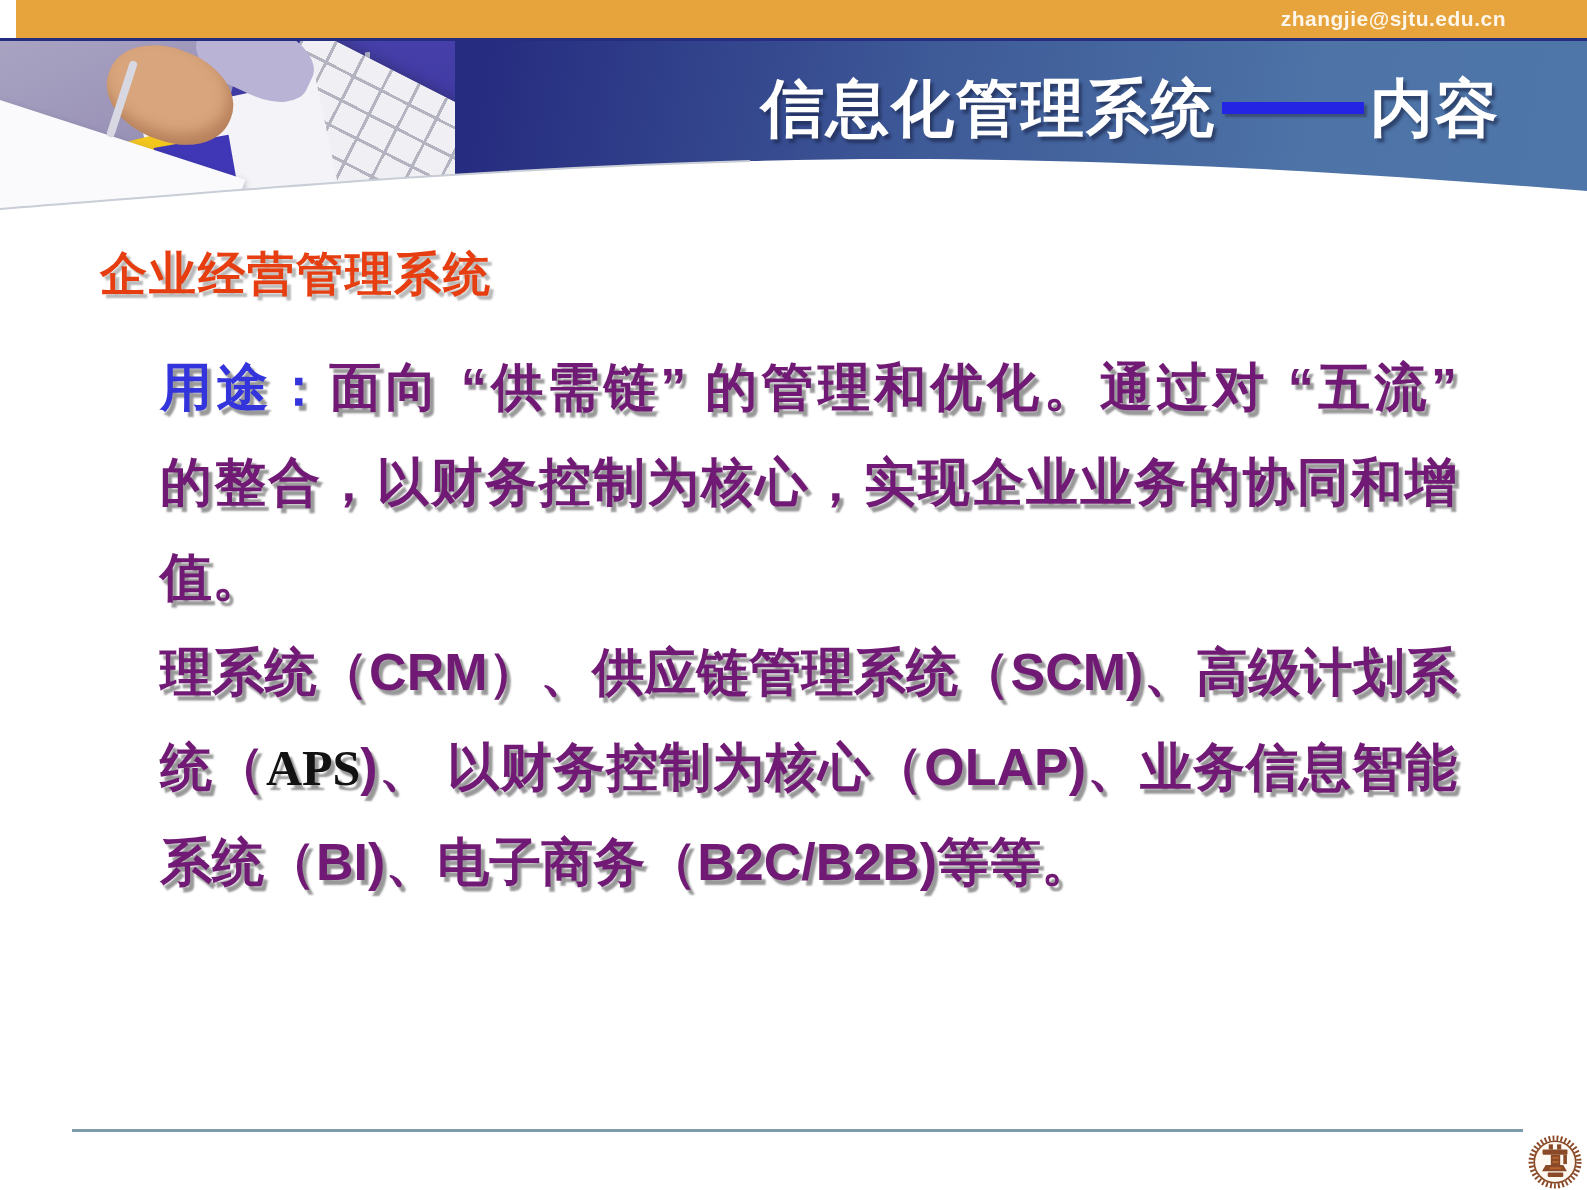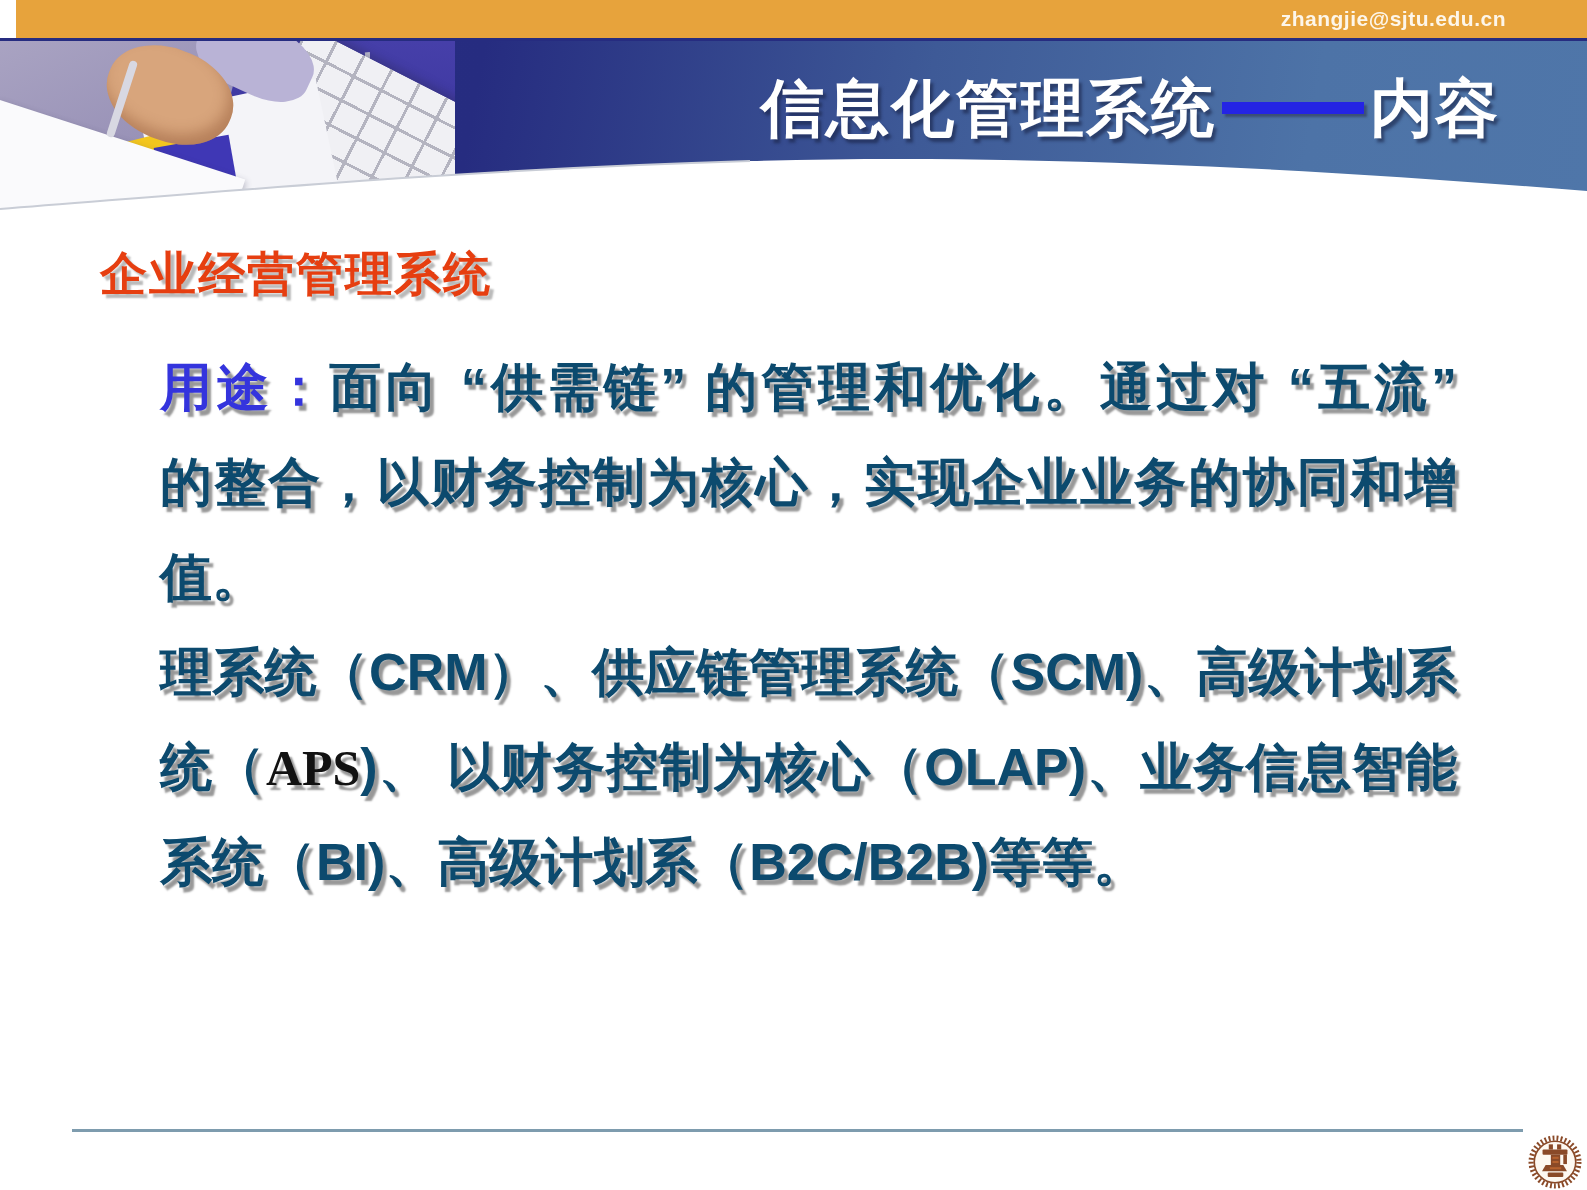--- a/index.html
+++ b/index.html
@@ -58,21 +58,21 @@
 
   
   .heading{position:absolute;left:100px;top:243px;font-size:47px;font-weight:bold;color:var(--red);
            letter-spacing:2px;text-shadow:4px 4px 2px #b9b9b9;font-family:Liberation Serif, serif;}
   .paragraphs{position:absolute;left:160px;top:340px;width:1297px;font-size:52px;font-weight:bold;
            color:#121212;}
   .line{height:95px;line-height:95px;text-shadow:4px 5px 2px #989898;}
   .line.just{text-align:justify;text-align-last:justify;}
   .line.gap{margin-top:11px;}
   .seg-blue{color:var(--blue-label);}
-  .seg-k{color:#0c4a6e;}
+  .seg-k{color:#701a75;}
   .seg-s{font-family:"Liberation Serif","DejaVu Serif",serif;font-weight:bold;font-size:.96em;}
 
   
   .rule{position:absolute;left:72px;top:1129px;width:1451px;height:3px;background:var(--rule);}
   .logo{position:absolute;left:1528px;top:1135px;width:54px;height:54px;}
 </style>
 </head>
 <body>
 
 <div class="slide">
@@ -105,21 +105,21 @@
     </svg>
   </div>
 
   <div class="heading">企业经营管理系统</div>
   <div class="paragraphs" id="paragraphs">
       <div class="line just"><span class="seg-blue">用途：</span><span class="seg-k">面向 “供需链” 的管理和优化。通过对 “五流”</span></div>
       <div class="line just"><span class="seg-k">的整合，以财务控制为核心，实现企业业务的协同和增</span></div>
       <div class="line"><span class="seg-k">值。</span></div>
       <div class="line just"><span class="seg-k">理系统（CRM）、供应链管理系统（SCM)、高级计划系</span></div>
       <div class="line just"><span class="seg-k">统（</span><span class="seg-s">APS</span><span class="seg-k">)、 以财务控制为核心（OLAP)、业务信息智能</span></div>
-      <div class="line"><span class="seg-k">系统（BI)、高级计划系（B2C/B2B)等等。</span></div>
+      <div class="line"><span class="seg-k">系统（BI)、电子商务（B2C/B2B)等等。</span></div>
     </div>
 
   <div class="rule"></div>
   <svg class="logo" viewBox="0 0 52 52">
     <circle cx="26" cy="26" r="23" fill="none" stroke="#8a4a28" stroke-width="5" stroke-dasharray="1.8 2.1"></circle>
     <circle cx="26" cy="26" r="20" fill="#fdf8f1" stroke="#8a4a28" stroke-width="1.6"></circle>
     <g fill="#8a4a28">
       <rect x="20" y="9" width="4" height="5"></rect>
       <rect x="28" y="9" width="4" height="5"></rect>
       <rect x="14" y="14" width="24" height="5" rx="1"></rect>

